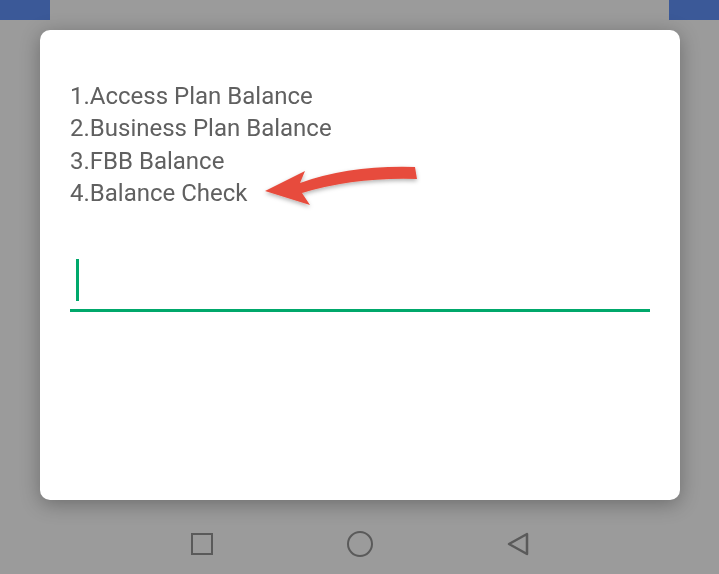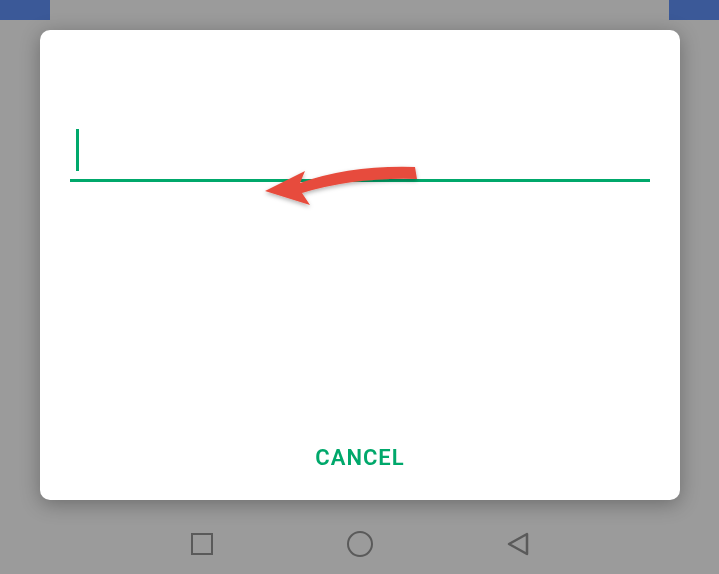--- a/index.html
+++ b/index.html
@@ -132,27 +132,32 @@
     }
   </style>
 </head>
 <body>
 
 <div class="bg-left"></div>
 <div class="bg-right"></div>
 
 <div class="dialog">
   <div class="dialog-content">
+    <div class="menu-list">
+      <span class="menu-item"><span>1</span>.<span>Access Plan Balance</span></span>
+      <span class="menu-item"><span>2</span>.<span>Business Plan Balance</span></span>
+      <span class="menu-item"><span>3</span>.<span>FBB Balance</span></span>
+      <span class="menu-item"><span>4</span>.<span>Balance Check</span></span>
+    </div>
     <div class="input-wrapper">
       <div class="cursor"></div>
       <input type="text" class="input-field" value="" style="">
     </div>
   </div>
   <div class="dialog-actions">
-    <button class="action-btn">CANCEL</button>
   </div>
 </div>
 
 <svg class="arrow" width="170" height="70" viewBox="0 0 170 70">
   <defs>
     <filter id="sh" x="-20%" y="-20%" width="140%" height="140%">
       <feDropShadow dx="0" dy="2" stdDeviation="2" flood-opacity="0.3"></feDropShadow>
     </filter>
   </defs>
   <g filter="url(#sh)">

